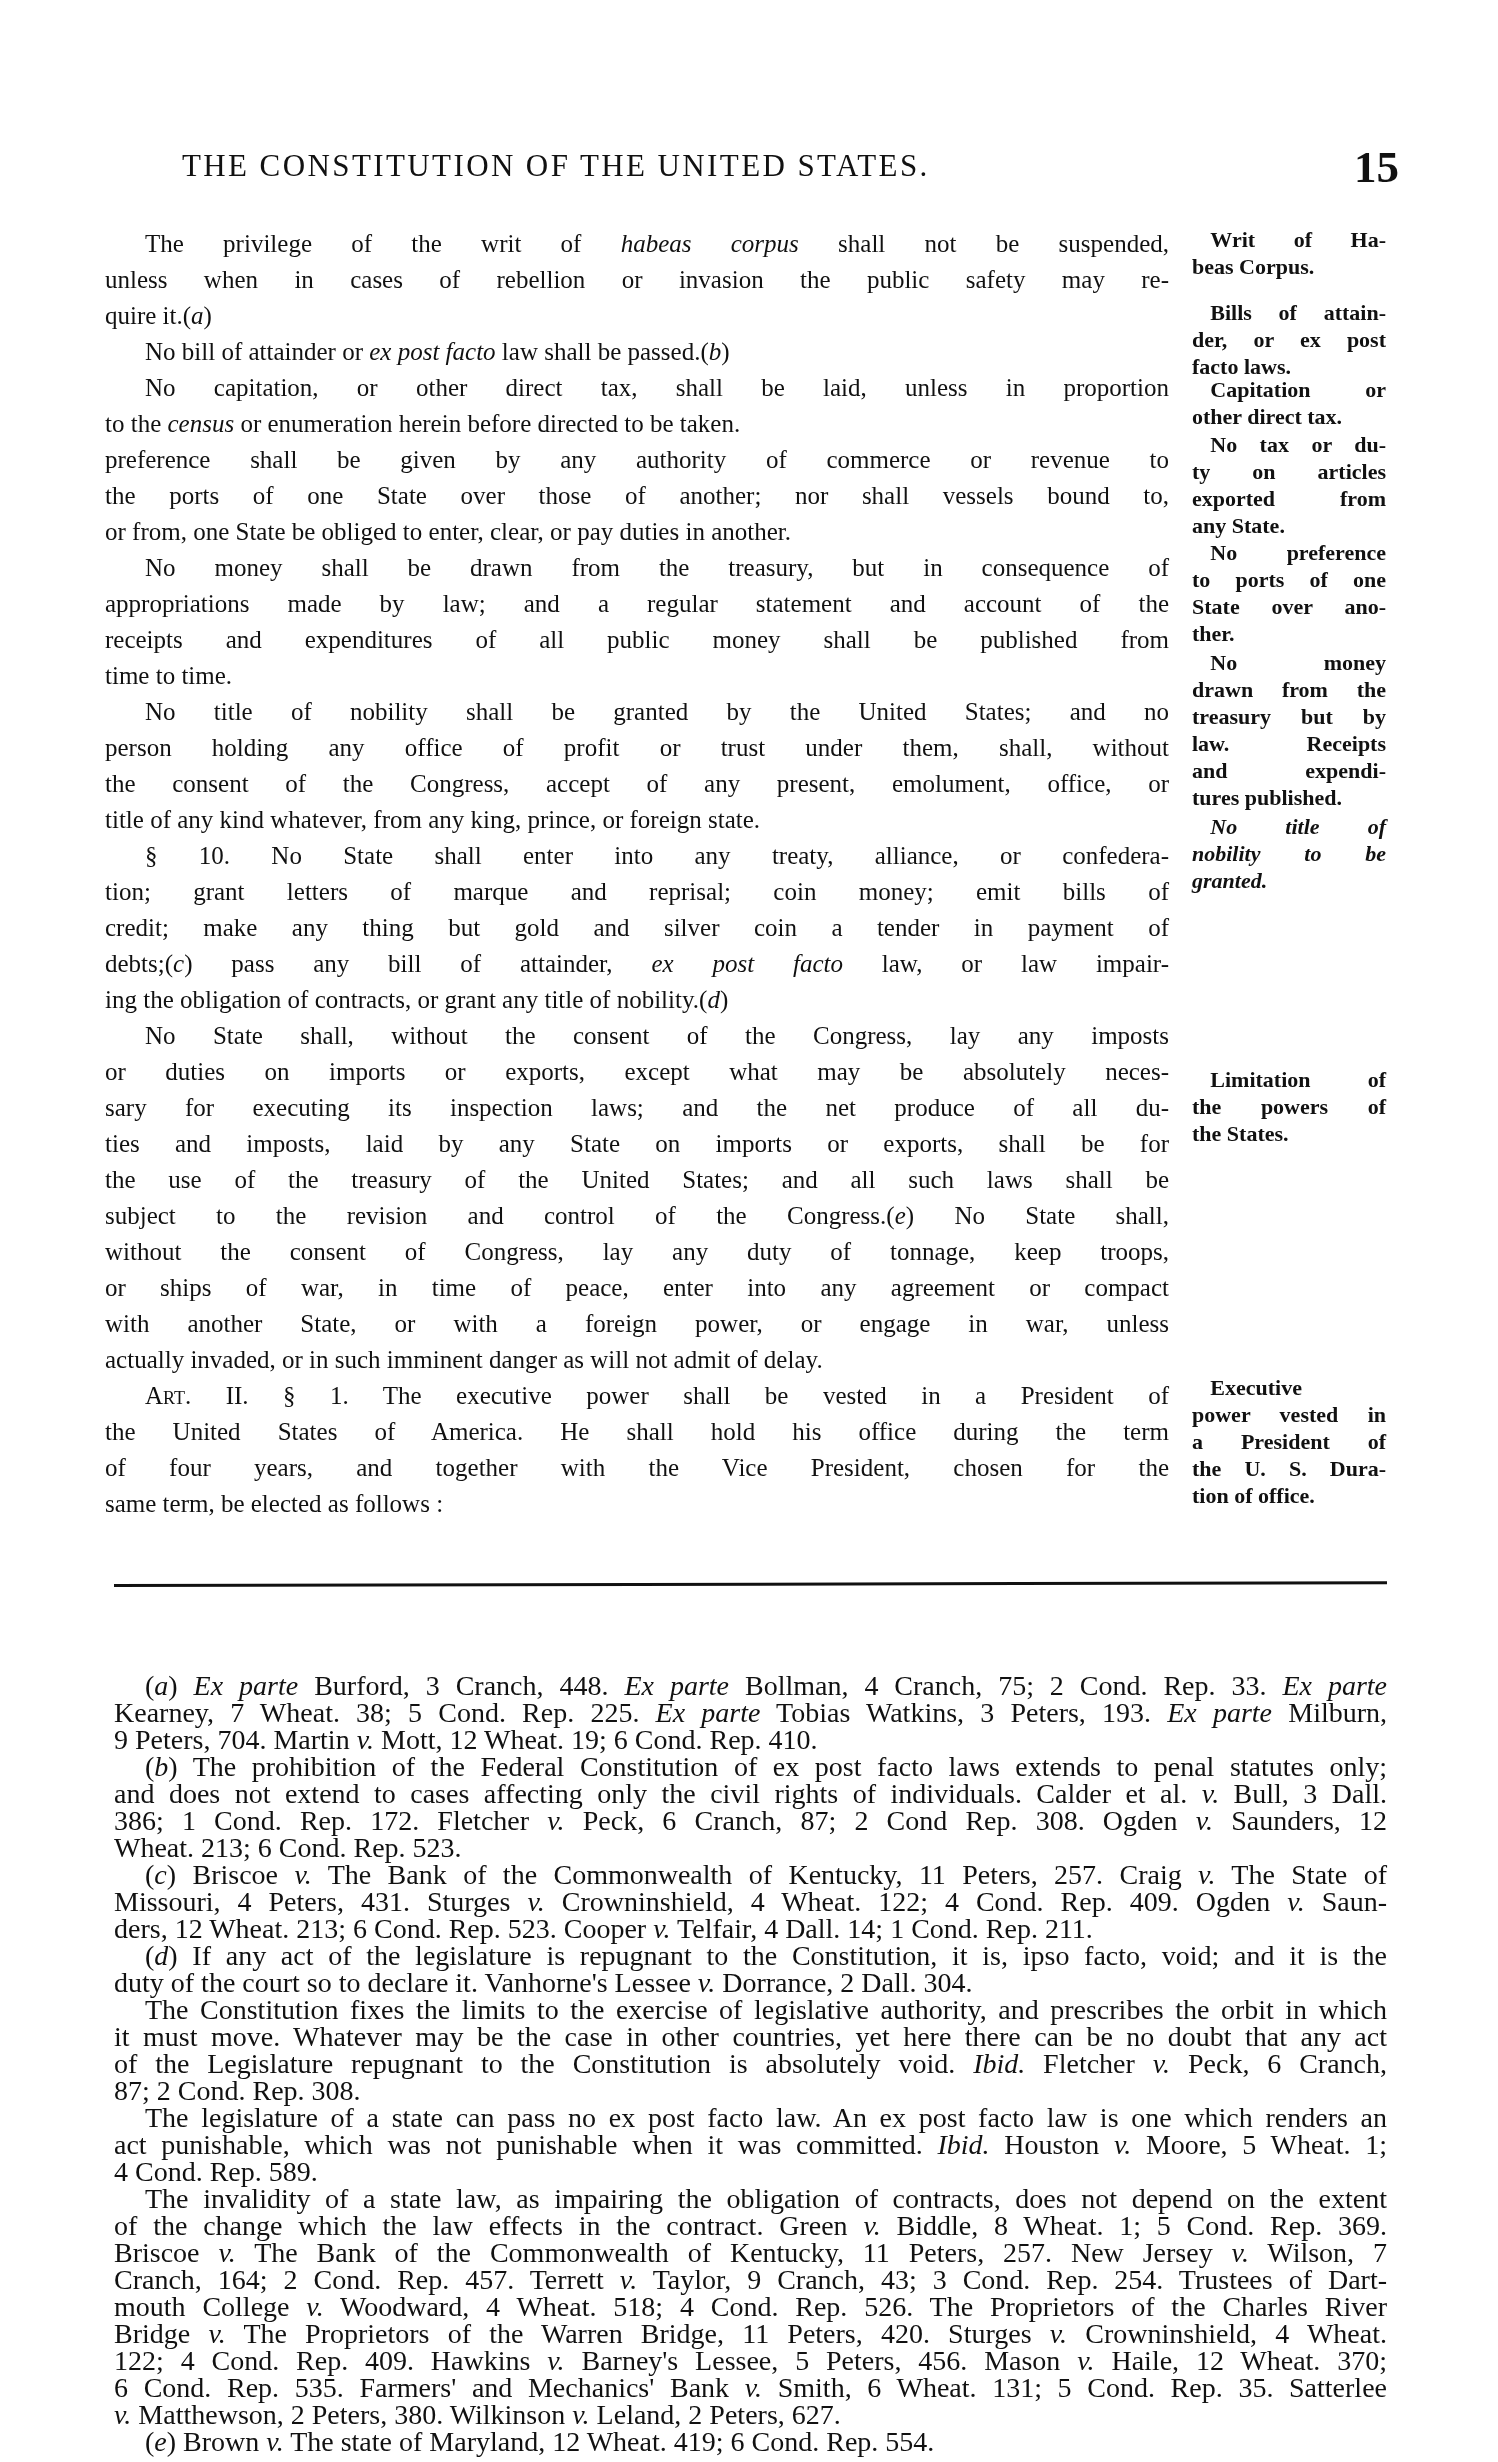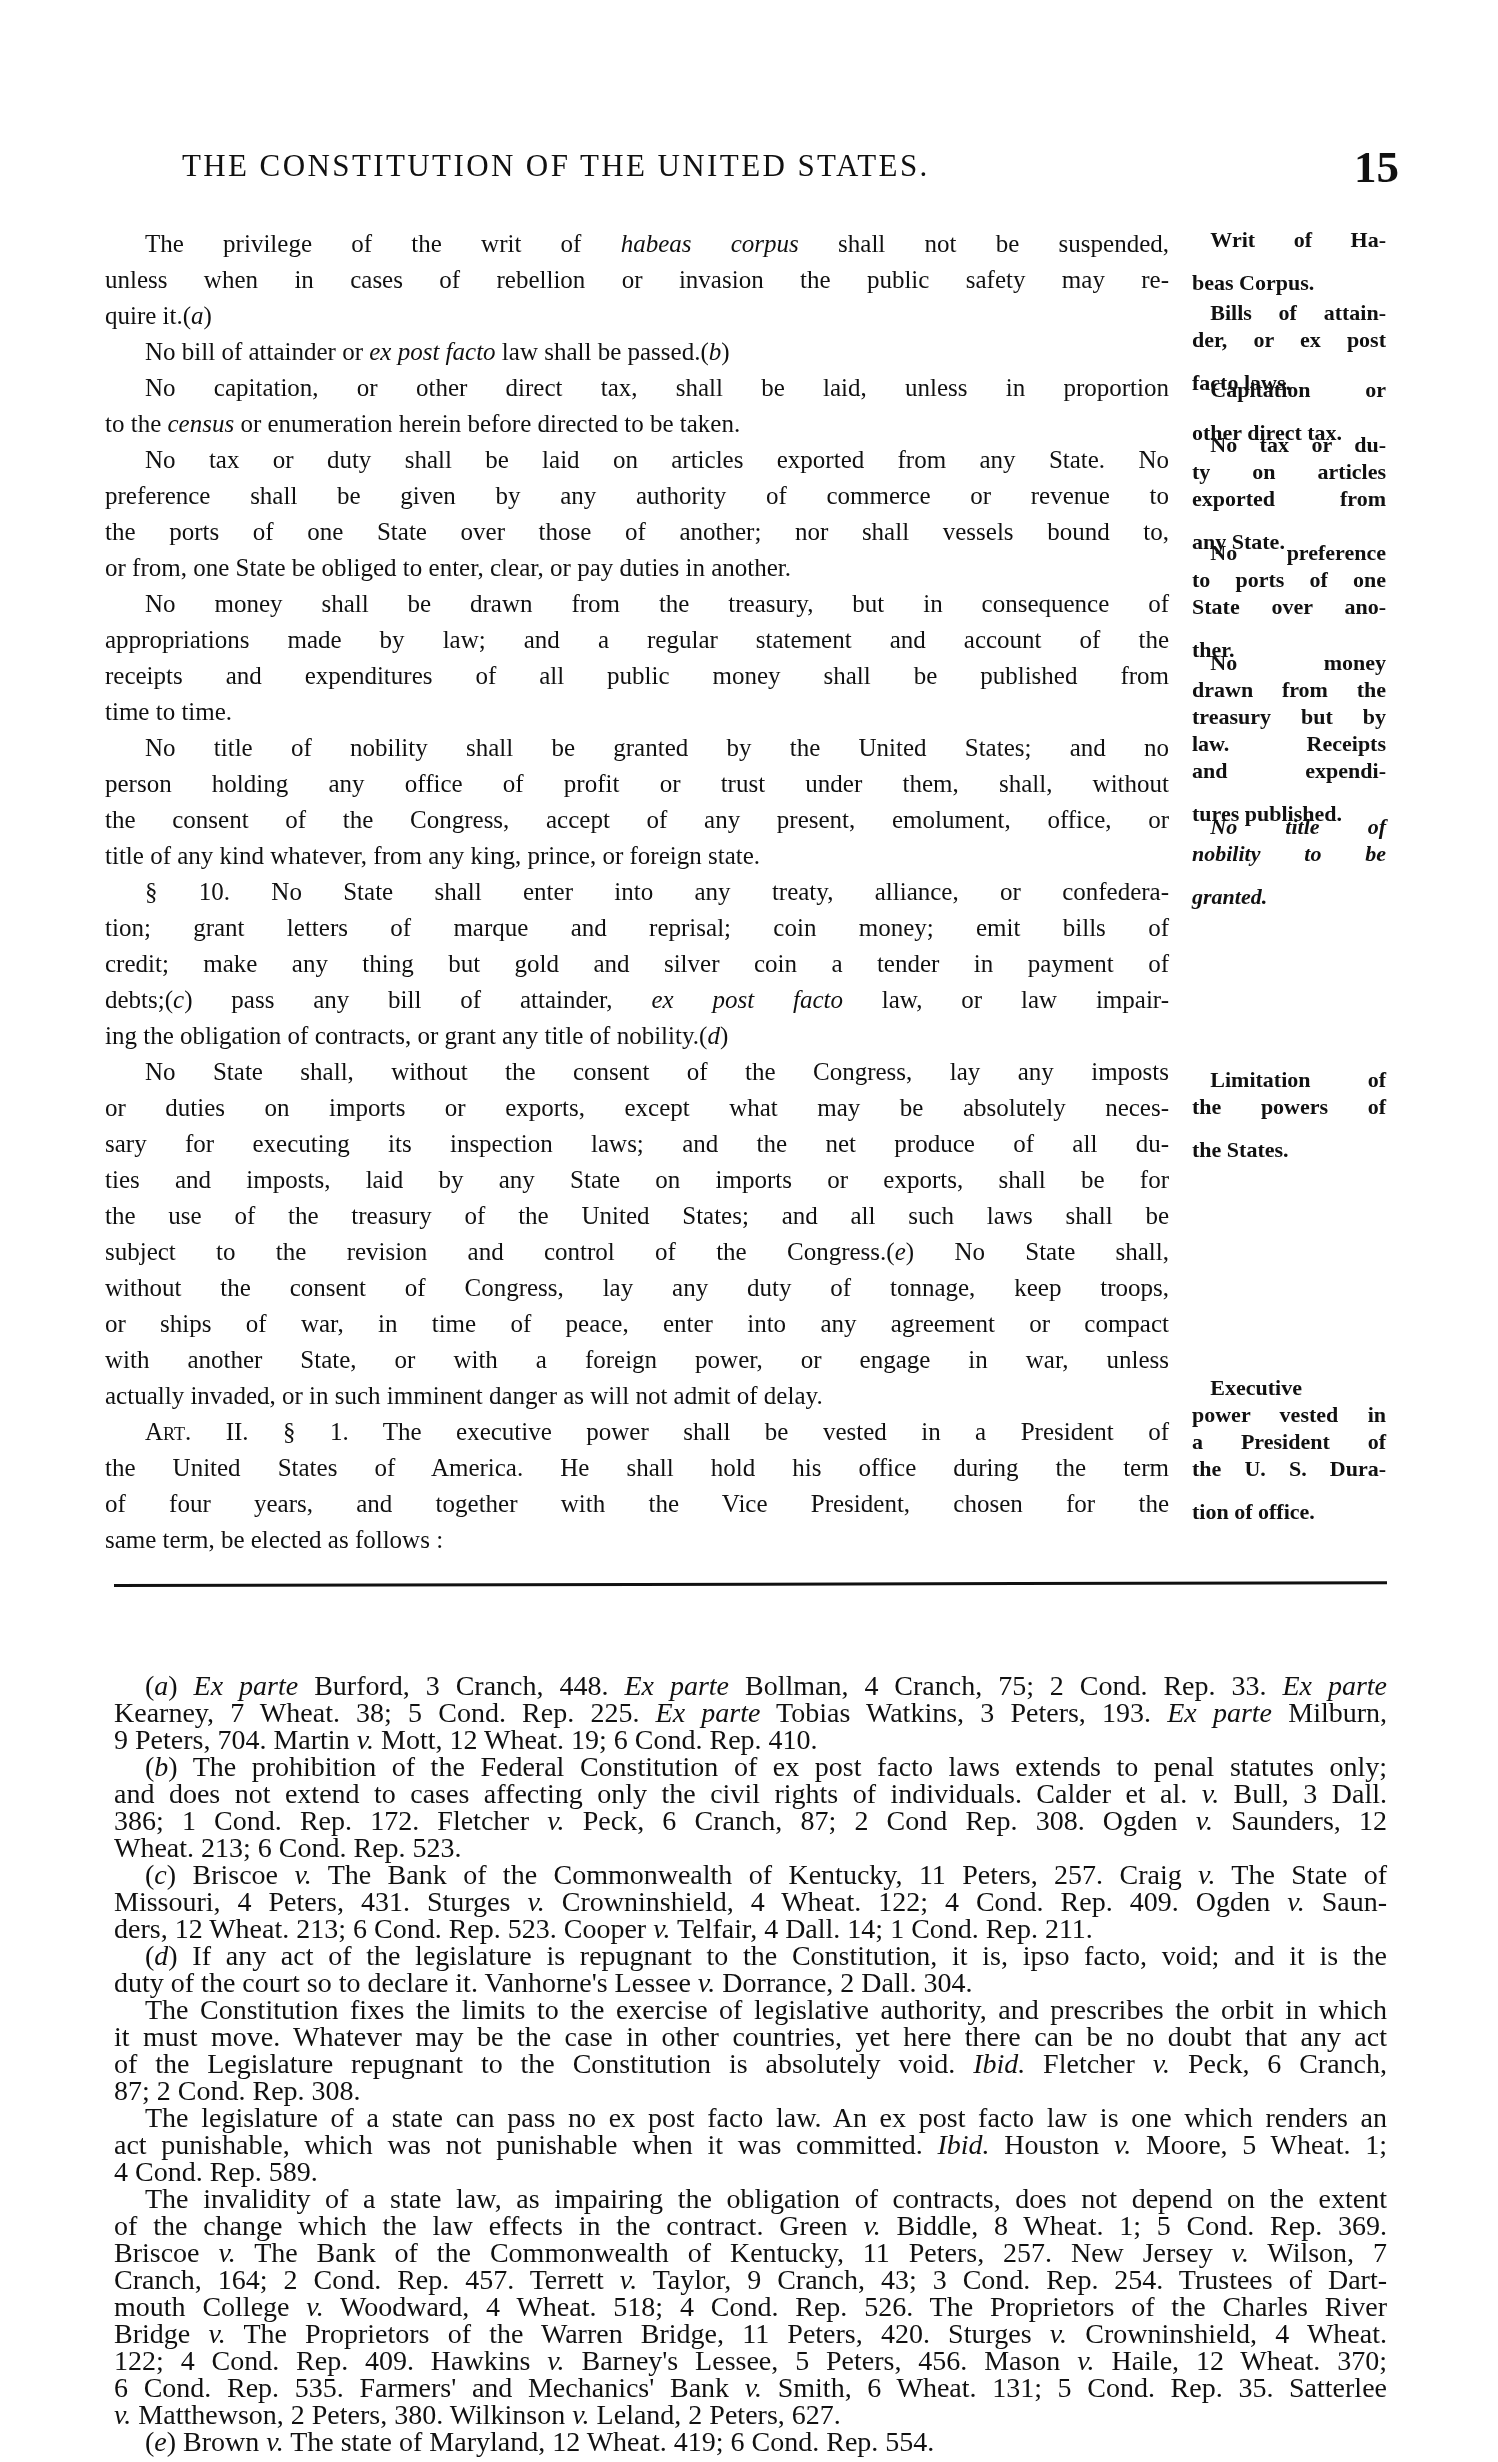--- a/index.html
+++ b/index.html
@@ -15,21 +15,21 @@
           font-size: 25px; line-height: 36px; }
   .main .line { display: block; white-space: nowrap; text-align: justify; text-align-last: justify; height: 36px; }
   .main .line.last { text-align-last: left; }
   .main .line.indent { padding-left: 40px; }
   .main i { font-style: italic; }
   .sc { font-variant: small-caps; }
 
   .margin-note { position: absolute; left: 1192px; width: 194px; font-size: 22px; line-height: 27px; font-weight: bold; }
   .margin-note .mline { display: block; white-space: nowrap; text-align: justify; text-align-last: justify; height: 27px; }
   .margin-note .mline.first { padding-left: 18.3px; }
-  .margin-note .mline.last { text-align-last: left; margin-top: 16px; }
+  .margin-note .mline.last { text-align-last: left; }
 
   .rule { position: absolute; left: 114px; top: 1584px; width: 1273px; height: 2.8px; background: #111111;
           transform: rotate(-0.12deg); transform-origin: left center; }
 
   .footnotes { position: absolute; top: 1672px; left: 114px; width: 1273px; font-size: 28px; line-height: 27px; }
   .footnotes .fline { display: block; white-space: nowrap; text-align: justify; text-align-last: justify; height: 27px; }
   .footnotes .fline.indent { padding-left: 31px; }
   .footnotes .fline.last { text-align-last: left; }
   .footnotes i { font-style: italic; }
 </style>
@@ -40,21 +40,20 @@
   <div class="running-head">THE CONSTITUTION OF THE UNITED STATES.</div>
   <div class="page-number">15</div>
 
   <div class="main" id="main-text">
       <span class="line indent"><span>The privilege of the writ of </span><i>habeas corpus</i><span> shall not be suspended,</span></span>
       <span class="line"><span>unless when in cases of rebellion or invasion the public safety may re-</span></span>
       <span class="line last"><span>quire it.(</span><i>a</i><span>)</span></span>
       <span class="line indent last"><span>No bill of attainder or </span><i>ex post facto</i><span> law shall be passed.(</span><i>b</i><span>)</span></span>
       <span class="line indent"><span>No capitation, or other direct tax, shall be laid, unless in proportion</span></span>
       <span class="line last"><span>to the </span><i>census</i><span> or enumeration herein before directed to be taken.</span></span>
-      <span class="line indent"><span>No tax or duty shall be laid on articles exported from any State. No</span></span>
       <span class="line"><span>preference shall be given by any authority of commerce or revenue to</span></span>
       <span class="line"><span>the ports of one State over those of another; nor shall vessels bound to,</span></span>
       <span class="line last"><span>or from, one State be obliged to enter, clear, or pay duties in another.</span></span>
       <span class="line indent"><span>No money shall be drawn from the treasury, but in consequence of</span></span>
       <span class="line"><span>appropriations made by law; and a regular statement and account of the</span></span>
       <span class="line"><span>receipts and expenditures of all public money shall be published from</span></span>
       <span class="line last"><span>time to time.</span></span>
       <span class="line indent"><span>No title of nobility shall be granted by the United States; and no</span></span>
       <span class="line"><span>person holding any office of profit or trust under them, shall, without</span></span>
       <span class="line"><span>the consent of the Congress, accept of any present, emolument, office, or</span></span>

